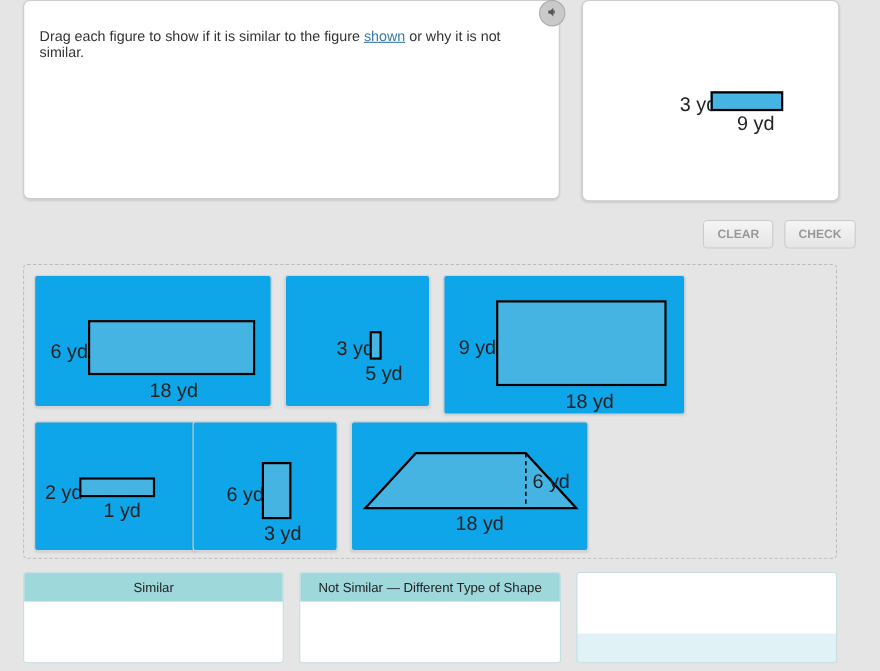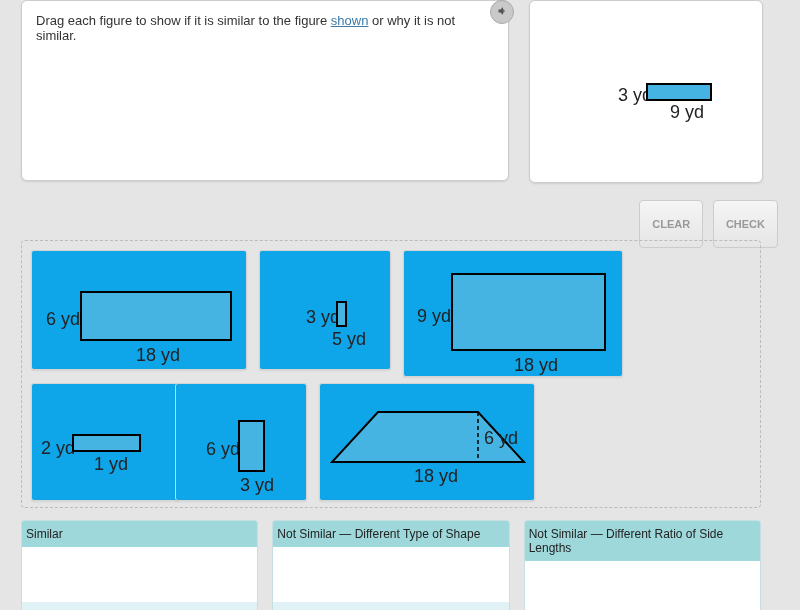--- a/index.html
+++ b/index.html
@@ -1,40 +1,40 @@
 <!DOCTYPE html>
 <html><head>
 <meta charset="utf-8">
 <style>
   html,body{margin:0;padding:0;background:#e5e5e5;font-family:Arial,Helvetica,sans-serif;font-size:13px;color:#333}
   .stage{position:relative;width:800px;height:610px;margin:0 auto;background:#e5e5e5}
 
   
-  .prompt{position:absolute;left:21px;top:0;width:488px;height:181px;background:#fff;border:1px solid #ccc;border-radius:6px;box-shadow:0 1px 2px rgba(0,0,0,.1);padding:12px 14px;box-sizing:border-box}
+  .prompt{position:absolute;left:21px;top:0;width:488px;height:181px;background:#fff;border:1px solid #ccc;border-radius:6px;box-shadow:0 1px 2px rgba(0,0,0,.1);padding:24px 14px;box-sizing:border-box}
   .prompt a{color:#3a7aa8;text-decoration:underline}
 
   
   .audio{position:absolute;left:490px;top:0;width:22px;height:22px;background:#c9c9c9;border:1px solid #aaa;border-radius:50%;display:flex;align-items:center;justify-content:center}
   .audio svg{width:12px;height:12px;fill:#555}
 
   
   .ref{position:absolute;left:529px;top:0;width:232px;height:181px;background:#fff;border:1px solid #ccc;border-radius:6px;box-shadow:0 1px 2px rgba(0,0,0,.1)}
 
   
   .btns{position:absolute;right:22px;top:200px}
-  .btn{display:inline-block;margin-left:6px;padding:17px 12px;font-size:11px;font-weight:bold;color:#999;background:linear-gradient(#f5f5f5,#e5e5e5);border:1px solid #ccc;border-radius:4px;cursor:pointer;user-select:none}
+  .btn{display:inline-block;margin-left:6px;padding:6px 12px;font-size:11px;font-weight:bold;color:#999;background:linear-gradient(#f5f5f5,#e5e5e5);border:1px solid #ccc;border-radius:4px;cursor:pointer;user-select:none}
 
   
   .source{position:absolute;left:21px;top:240px;width:740px;height:268px;border:1px dashed #bbb;border-radius:4px;box-sizing:border-box;padding:9px}
   .tile{background:#0ea5e9;border:1px solid #d4d4d4;border-radius:3px;box-shadow:0 1px 2px rgba(0,0,0,.08);position:absolute;box-sizing:border-box}
 
   
   .targets{position:absolute;left:21px;top:520px;width:740px;display:flex;gap:14px}
   .bucket{flex:1;background:#e0f2f5;border:1px solid #c5dfe3;border-radius:3px;overflow:hidden}
-  .bucket-h{background:#9ed8db;color:#222;font-size:12px;padding:6px 4px}
+  .bucket-h{background:#9ed8db;color:#222;text-align:center;font-size:12px;padding:6px 4px}
   .bucket-body{background:#fff;height:55px}
 
   .lbl{position:absolute;font-size:18px;color:#222}
   .shape-rect{position:absolute;background:#46b4e2;border:2px solid #000;box-sizing:border-box}
 </style>
 </head>
 <body>
 
 <div class="stage">
 
@@ -107,18 +107,17 @@
   <div class="targets">
     <div class="bucket">
       <div class="bucket-h">Similar</div>
       <div class="bucket-body"></div>
     </div>
     <div class="bucket">
       <div class="bucket-h">Not Similar — Different Type of Shape</div>
       <div class="bucket-body"></div>
     </div>
     <div class="bucket">
-      <div class="bucket-h">Not Similar — Different Ratio of Side Lengths</div>
       <div class="bucket-body"></div>
     </div>
   </div>
 
 </div>
 
 </body></html>

